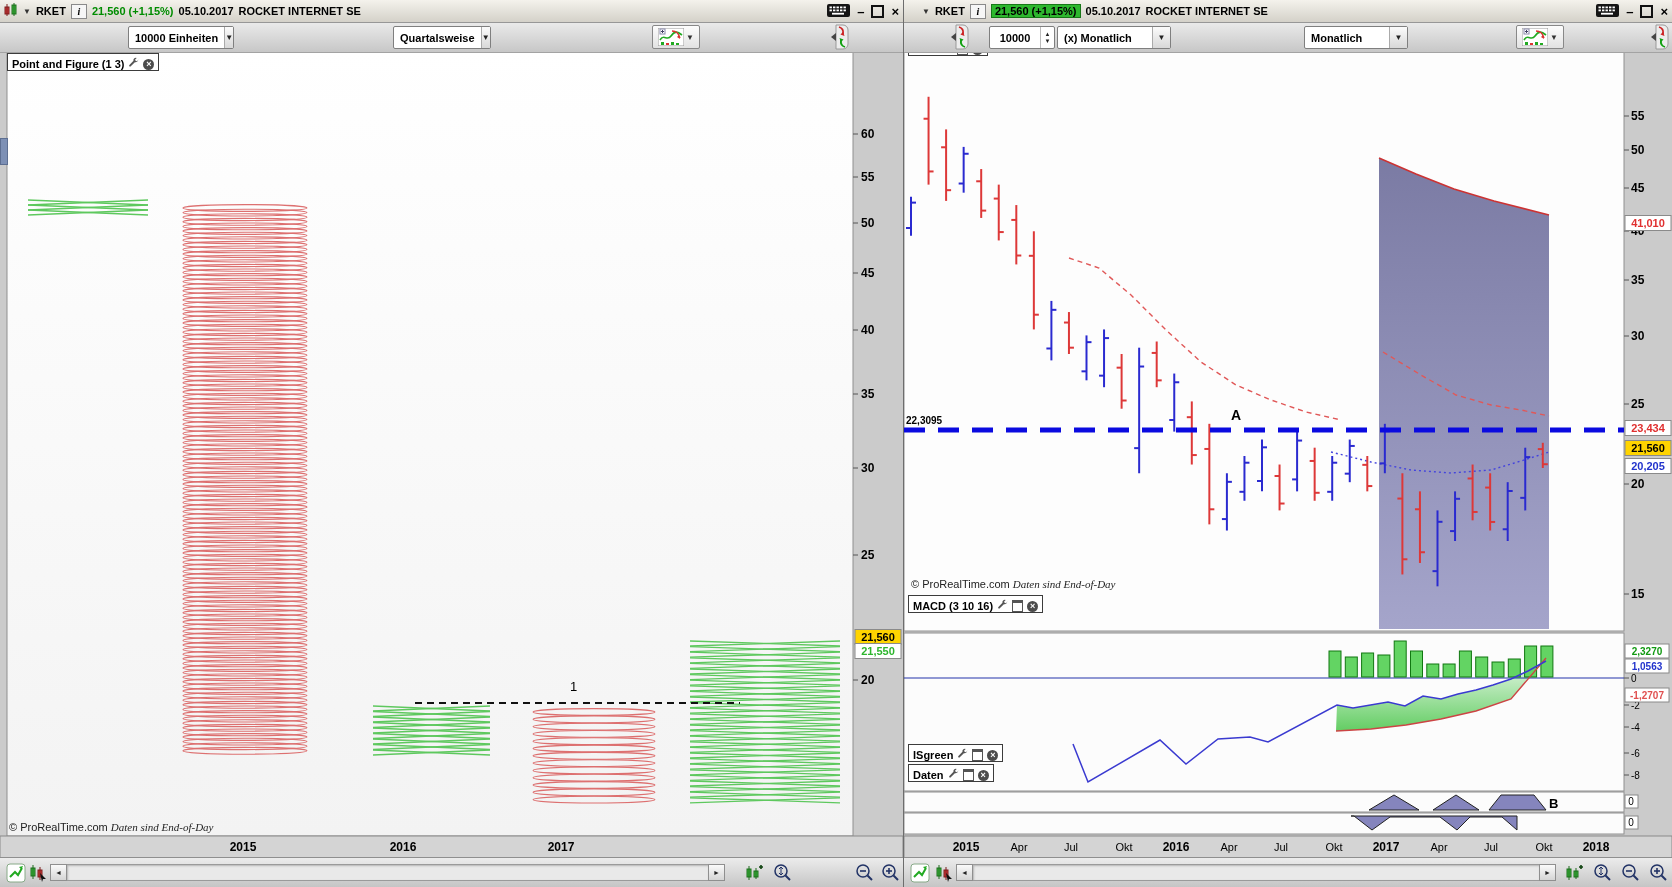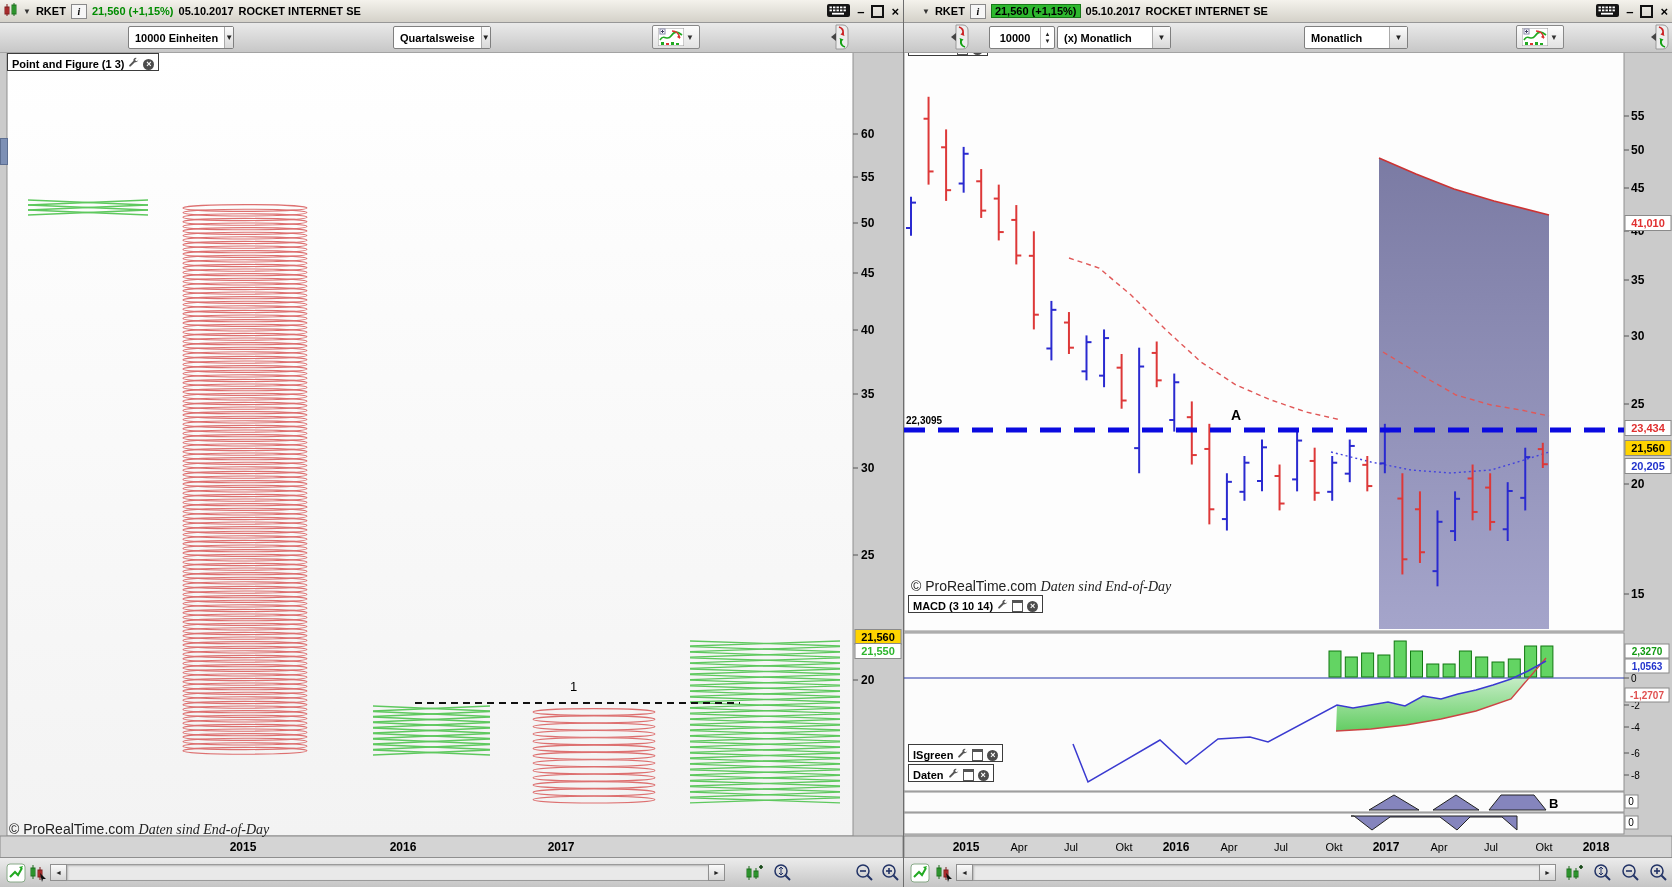--- a/index.html
+++ b/index.html
@@ -30,21 +30,21 @@
   .spincol{width:13px;display:flex;flex-direction:column;align-items:center;justify-content:center;
            border-left:1px solid #bbb;font-size:6px;line-height:7px;color:#222;align-self:stretch;}
   .chartbtn{position:absolute;top:3px;height:24px;width:48px;border:1px solid #888;border-radius:2px;
             background:linear-gradient(#fdfdfd,#e2e2e2);display:flex;align-items:center;justify-content:center;gap:2px;padding:0 2px;}
   .svgc{position:absolute;left:0;top:0;z-index:1;}
   .ptab{position:absolute;background:#fff;border:1px solid #3c3c3c;height:16px;display:flex;z-index:4;
         align-items:flex-end;gap:4px;padding:0 4px;font-weight:bold;white-space:nowrap;}
   .circx{width:11px;height:11px;border-radius:50%;background:#4c4c4c;color:#fff;font-size:9px;
          line-height:11px;text-align:center;font-weight:bold;display:inline-block;}
   .wsq{width:9px;height:8px;border:1px solid #555;border-top:3px solid #555;background:#fff;display:inline-block;}
-  .wm{position:absolute;z-index:3;font-size:14px;color:#222;white-space:nowrap;}
+  .wm{position:absolute;z-index:3;font-size:11px;color:#222;white-space:nowrap;}
   .wm i{font-family:"Liberation Serif",serif;}
   .btoolbar{position:absolute;left:0;bottom:0;right:0;height:29px;z-index:5;
             background:linear-gradient(#ececec,#c5c5c5);border-top:1px solid #8f8f8f;}
   .tbi{position:absolute;top:3px;width:23px;height:23px;display:flex;align-items:center;justify-content:center;}
   .sb{position:absolute;top:6px;height:17px;display:flex;}
   .sba{width:15px;background:linear-gradient(#fafafa,#d5d5d5);border:1px solid #8f8f8f;font-size:7px;
        display:flex;align-items:center;justify-content:center;color:#222;}
   .sbtrack{flex:1;background:#e9e9e9;border-top:1px solid #9a9a9a;border-bottom:1px solid #9a9a9a;box-shadow:inset 1px 1px 2px #b5b5b5;}
   .handle{position:absolute;left:0;top:138px;width:6px;height:25px;background:#7d90b5;border:1px solid #5d6f92;z-index:3;}
   svg text{font-family:"Liberation Sans",sans-serif;}
@@ -805,21 +805,21 @@
 
     <div class="ptab" style="left:4px;top:38px">
       <span>Kurs</span>
       <span><svg width="11" height="11" viewBox="0 0 12 12">
             <path fill="#555" d="M11 3.1c0 1.5-1.2 2.7-2.7 2.7-.3 0-.6 0-.8-.1L3 10.2c-.4.4-1.1.4-1.5 0-.4-.4-.4-1.1 0-1.5L6 4.2c-.1-.3-.1-.5-.1-.8C5.9 1.9 7.1.7 8.6.7l.9.3-1.7 1.7.4 1.5 1.5.4 1.7-1.7z"></path>
           </svg></span>
       <span class="wsq"></span>
       <span class="circx">×</span>
     </div>
     <div class="ptab" style="left:4px;top:595px">
-      <span>MACD (3 10 14)</span>
+      <span>MACD (3 10 16)</span>
       <span><svg width="11" height="11" viewBox="0 0 12 12">
             <path fill="#555" d="M11 3.1c0 1.5-1.2 2.7-2.7 2.7-.3 0-.6 0-.8-.1L3 10.2c-.4.4-1.1.4-1.5 0-.4-.4-.4-1.1 0-1.5L6 4.2c-.1-.3-.1-.5-.1-.8C5.9 1.9 7.1.7 8.6.7l.9.3-1.7 1.7.4 1.5 1.5.4 1.7-1.7z"></path>
           </svg></span>
       <span class="wsq"></span>
       <span class="circx">×</span>
     </div>
     <div class="ptab" style="left:4px;top:744px">
       <span>ISgreen</span>
       <span><svg width="11" height="11" viewBox="0 0 12 12">
             <path fill="#555" d="M11 3.1c0 1.5-1.2 2.7-2.7 2.7-.3 0-.6 0-.8-.1L3 10.2c-.4.4-1.1.4-1.5 0-.4-.4-.4-1.1 0-1.5L6 4.2c-.1-.3-.1-.5-.1-.8C5.9 1.9 7.1.7 8.6.7l.9.3-1.7 1.7.4 1.5 1.5.4 1.7-1.7z"></path>

